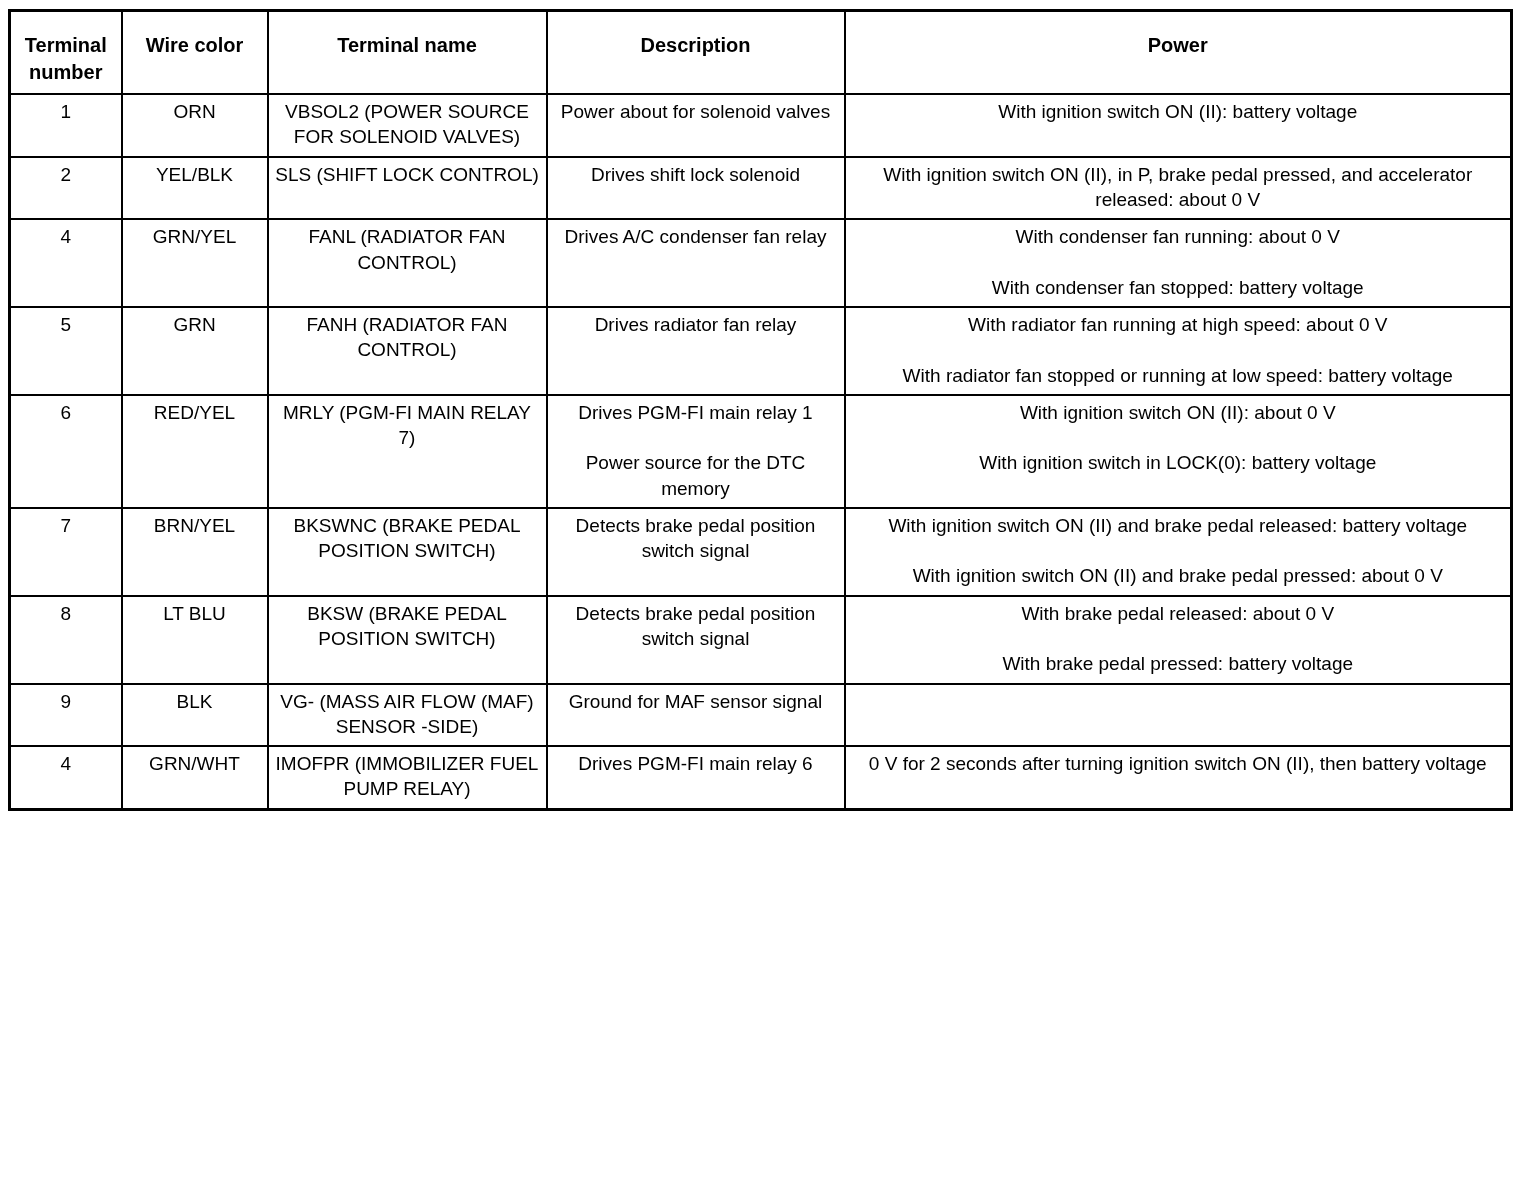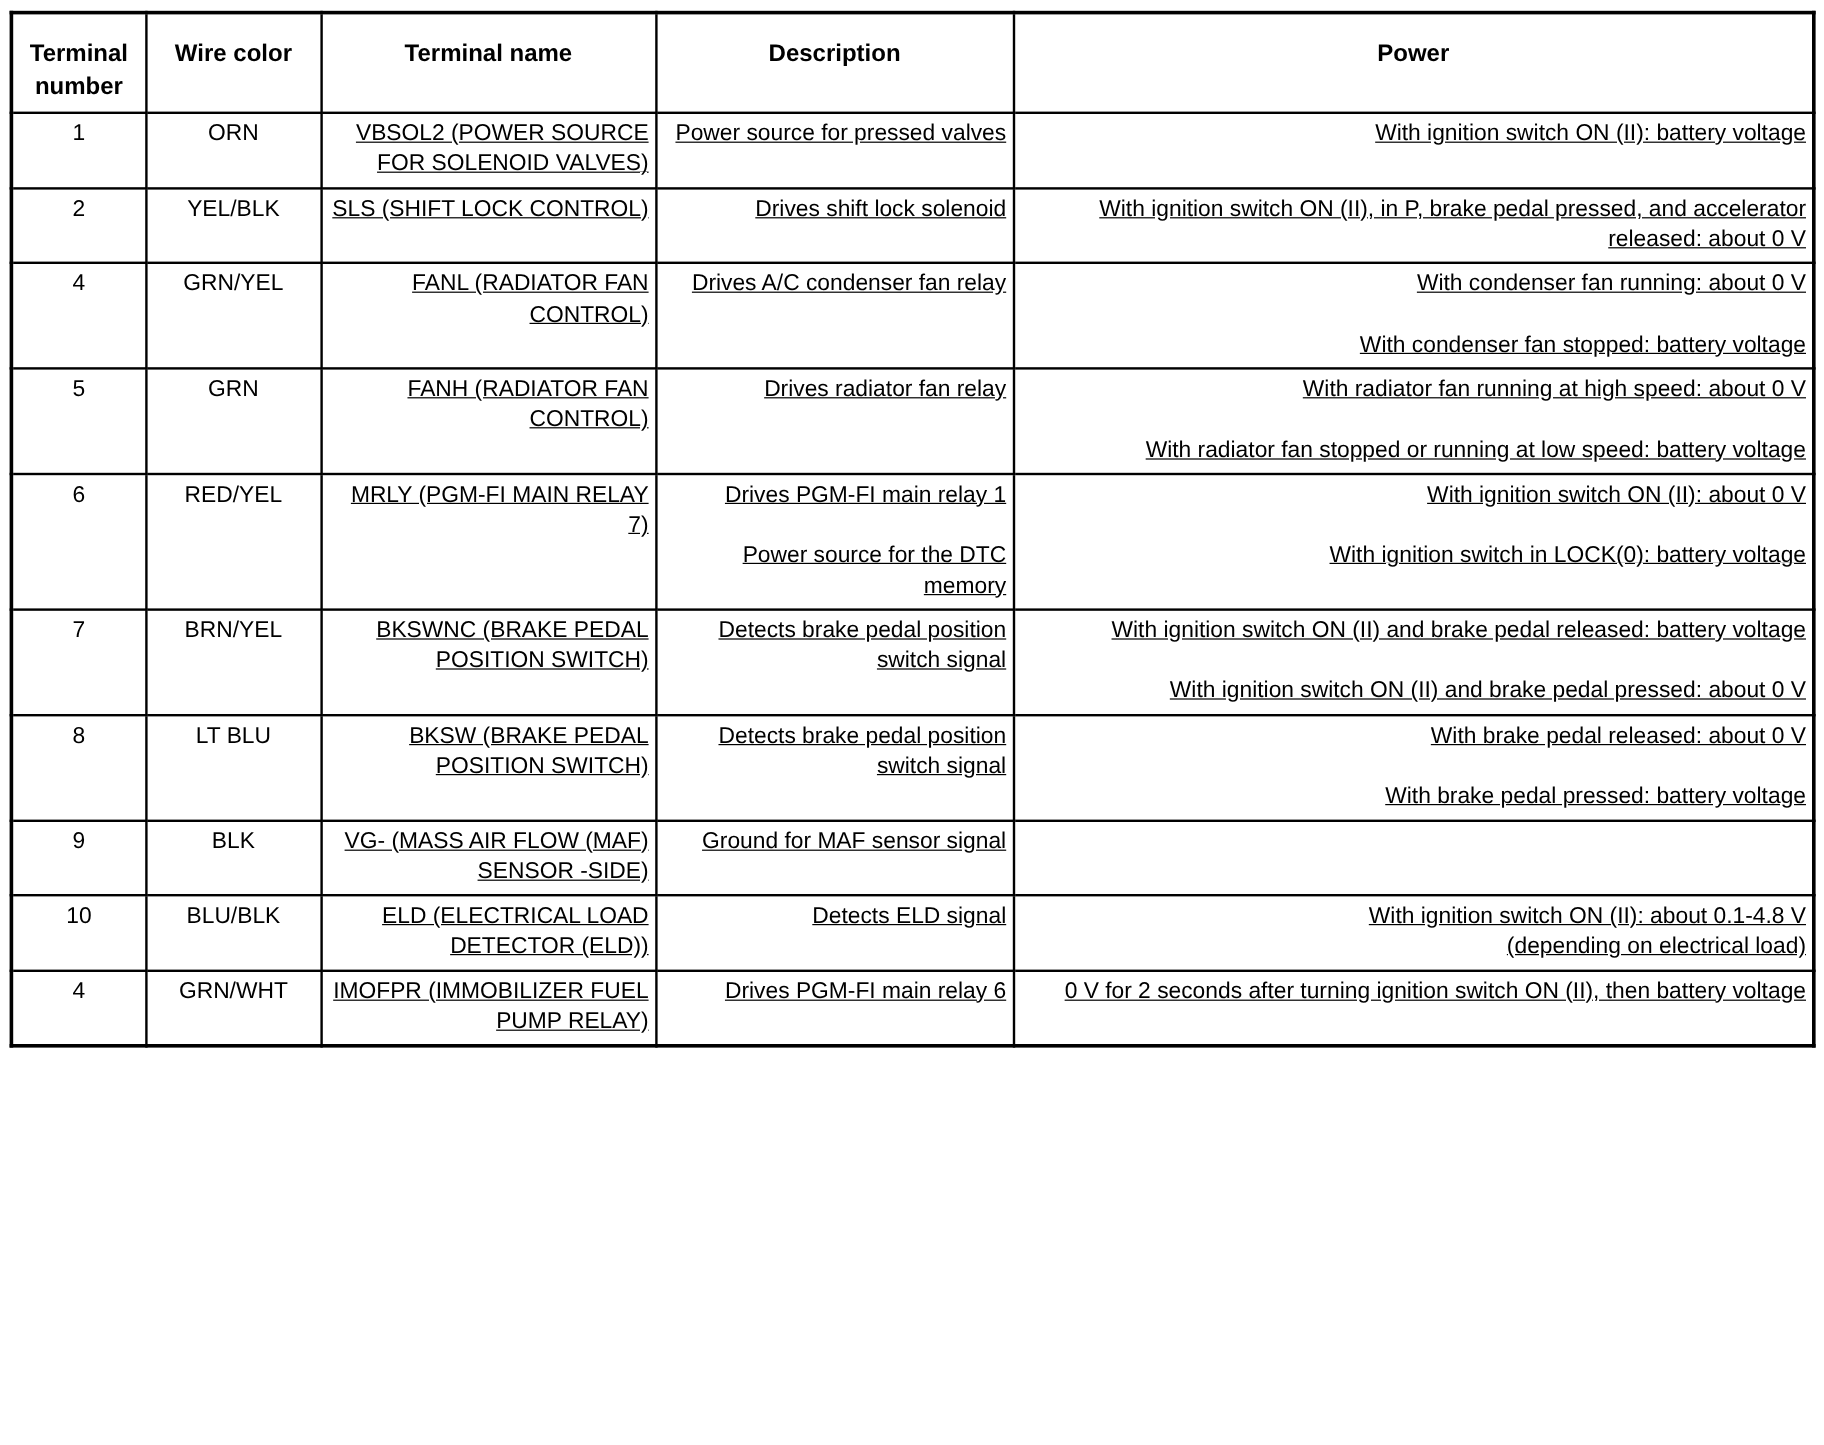--- a/index.html
+++ b/index.html
@@ -38,23 +38,22 @@
   th.col-terminal-number {
     text-align: left;
   }
   td.cell-terminal-number,
   td.cell-wire-color {
     text-align: center;
   }
   td.cell-terminal-name,
   td.cell-description,
   td.cell-signal {
-    text-align: right;
+    text-align: center;
     white-space: pre-line;
-    text-decoration: underline;
   }
   td.cell-signal {
     padding-left: 4px;
   }
 </style>
 </head>
 <body>
 
 <div class="page">
   <table class="terminal-table">
@@ -72,21 +71,21 @@
         <th>Terminal name</th>
         <th>Description</th>
         <th>Power</th>
       </tr>
     </thead>
     <tbody>
       <tr>
         <td class="cell-terminal-number">1</td>
         <td class="cell-wire-color">ORN</td>
         <td class="cell-terminal-name">VBSOL2 (POWER SOURCE FOR SOLENOID VALVES)</td>
-        <td class="cell-description">Power source for pressed valves</td>
+        <td class="cell-description">Power about for solenoid valves</td>
         <td class="cell-signal">With ignition switch ON (II): battery voltage</td>
       </tr>
       <tr>
         <td class="cell-terminal-number">2</td>
         <td class="cell-wire-color">YEL/BLK</td>
         <td class="cell-terminal-name">SLS (SHIFT LOCK CONTROL)</td>
         <td class="cell-description">Drives shift lock solenoid</td>
         <td class="cell-signal">With ignition switch ON (II), in P, brake pedal pressed, and accelerator released: about 0 V</td>
       </tr>
       <tr>
@@ -137,28 +136,20 @@
 With brake pedal pressed: battery voltage</td>
       </tr>
       <tr>
         <td class="cell-terminal-number">9</td>
         <td class="cell-wire-color">BLK</td>
         <td class="cell-terminal-name">VG- (MASS AIR FLOW (MAF) SENSOR -SIDE)</td>
         <td class="cell-description">Ground for MAF sensor signal</td>
         <td class="cell-signal"></td>
       </tr>
       <tr>
-        <td class="cell-terminal-number">10</td>
-        <td class="cell-wire-color">BLU/BLK</td>
-        <td class="cell-terminal-name">ELD (ELECTRICAL LOAD DETECTOR (ELD))</td>
-        <td class="cell-description">Detects ELD signal</td>
-        <td class="cell-signal">With ignition switch ON (II): about 0.1-4.8 V
-(depending on electrical load)</td>
-      </tr>
-      <tr>
         <td class="cell-terminal-number">4</td>
         <td class="cell-wire-color">GRN/WHT</td>
         <td class="cell-terminal-name">IMOFPR (IMMOBILIZER FUEL PUMP RELAY)</td>
         <td class="cell-description">Drives PGM-FI main relay 6</td>
         <td class="cell-signal">0 V for 2 seconds after turning ignition switch ON (II), then battery voltage</td>
       </tr>
     </tbody>
   </table>
 </div>
 

